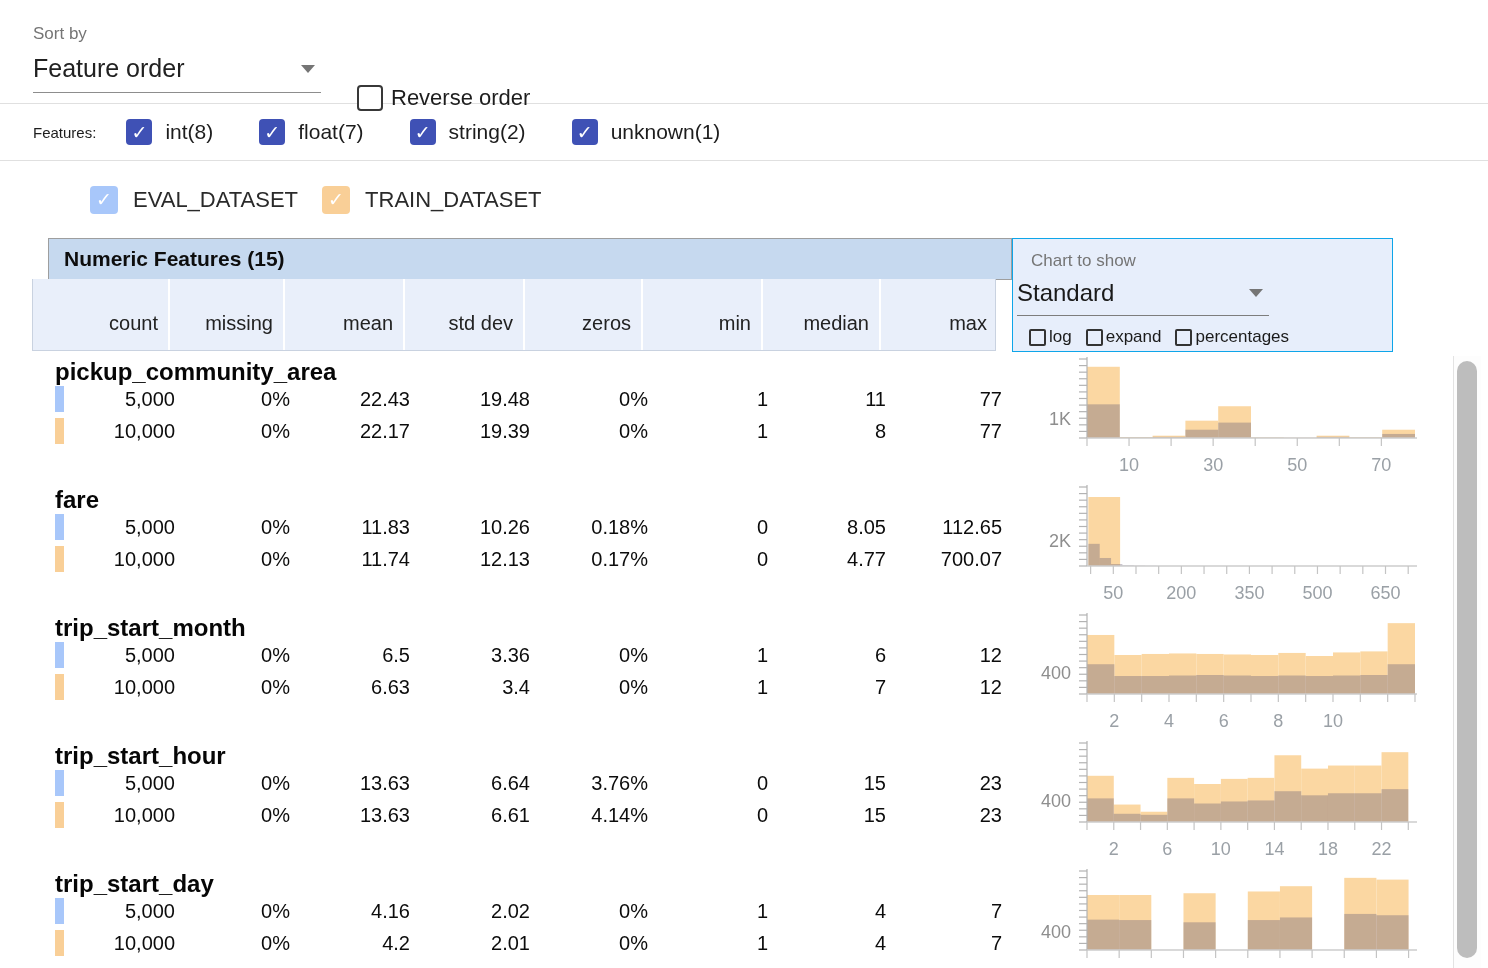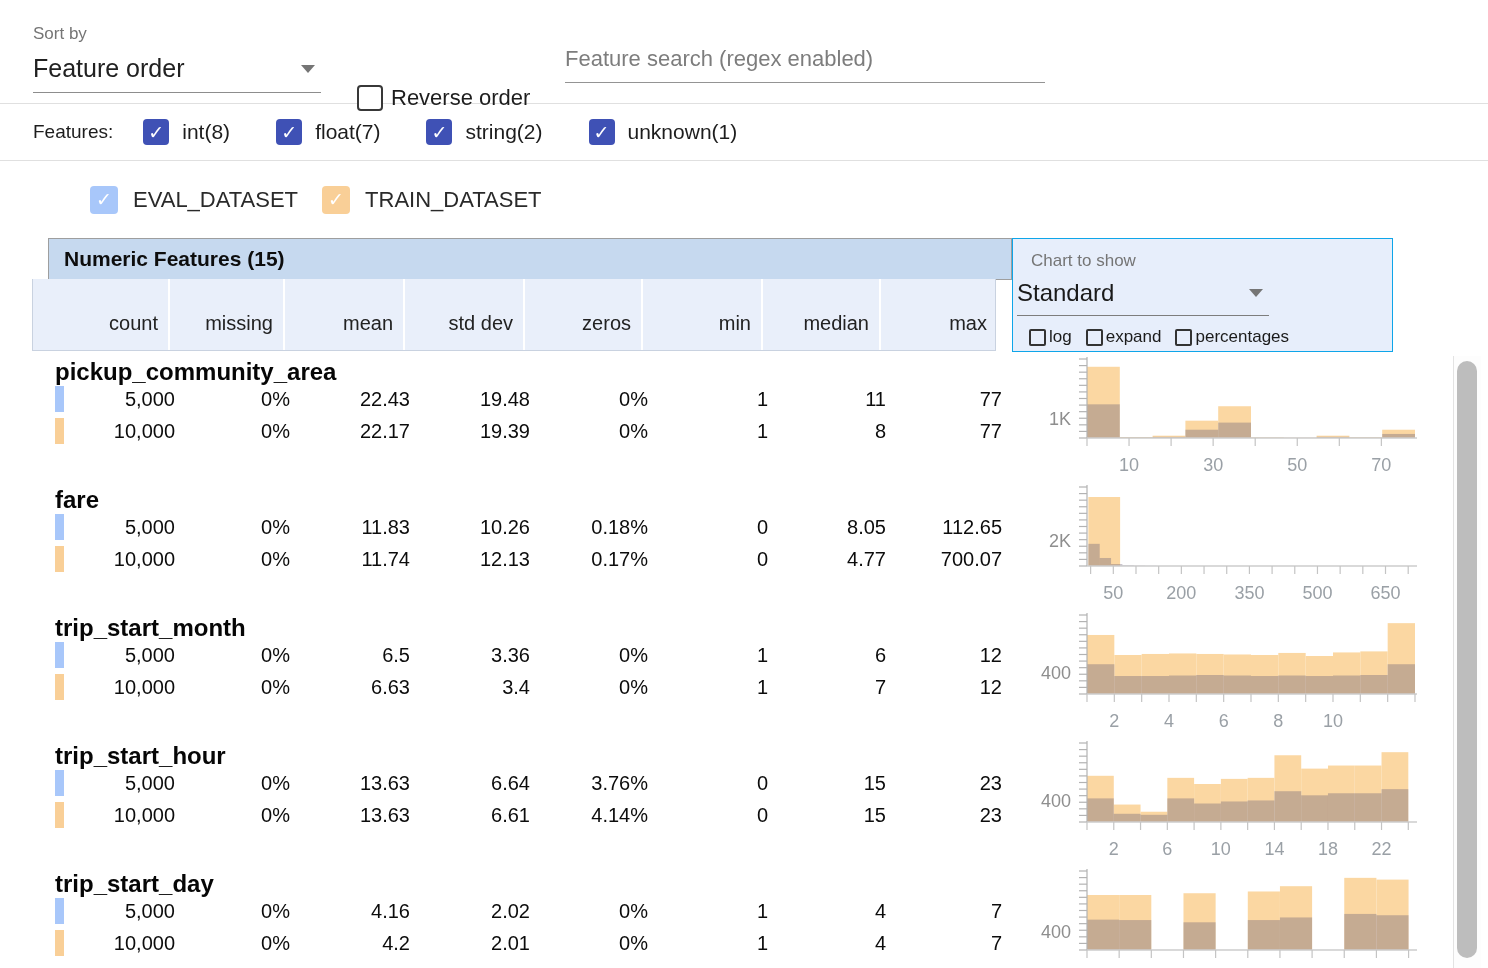--- a/index.html
+++ b/index.html
@@ -21,21 +21,21 @@
   .reverse-wrap .lbl { font-size:22px; color:#1d1d1d; }
   .search-wrap { position:absolute; left:565px; top:46px; width:480px; }
   .search-wrap input { width:100%; border:none; border-bottom:1px solid #949494; outline:none;
     font-size:22px; padding-bottom:10px; color:#333; background:transparent;
     font-family:"Liberation Sans","DejaVu Sans",sans-serif; }
   .search-wrap input::placeholder { color:#7d7d7d; }
 
   
   .filter-row { height:57px; border-bottom:1px solid #e0e0e0; display:flex; align-items:center;
     padding-left:33px; }
-  .filter-row .flabel { font-size:19px; color:#1d1d1d; margin-right:30px;text-align:right; }
+  .filter-row .flabel { font-size:15px; color:#1d1d1d; margin-right:30px;text-align:right; }
   .type-item { display:flex; align-items:center; gap:13px; margin-right:46px; cursor:pointer; }
   .cb-filled { width:26px; height:26px; border-radius:4px; display:flex; align-items:center;
     justify-content:center; cursor:pointer; }
   .cb-filled .tick { color:#fff; font-size:19px; font-weight:bold; line-height:1; }
   .type-item .tlabel { font-size:21px; color:#1d1d1d; }
 
   
   .dataset-row { height:77px; display:flex; align-items:center; padding-left:90px; }
   .ds-item { display:flex; align-items:center; gap:15px; margin-right:24px; cursor:pointer; }
   .ds-item .cb-filled { width:28px; height:28px; }
@@ -88,23 +88,20 @@
 
 <div class="toolbar">
   <div class="small-label">Sort by</div>
   <div class="sort-select">
     <span class="val">Feature order</span>
     <span class="caret"></span>
   </div>
   <div class="reverse-wrap">
     <span class="cb-outline"></span>
     <span class="lbl">Reverse order</span>
-  </div>
-  <div class="search-wrap">
-    <input type="text" placeholder="Feature search (regex enabled)" style="">
   </div>
 </div>
 
 <div class="filter-row">
   <span class="flabel">Features:</span>
   <div id="type-filters" style="display:flex;align-items:center;">
       <div class="type-item">
         <span class="cb-filled" style="background: rgb(63, 81, 181);">
           <span class="tick">✓</span>
         </span>

